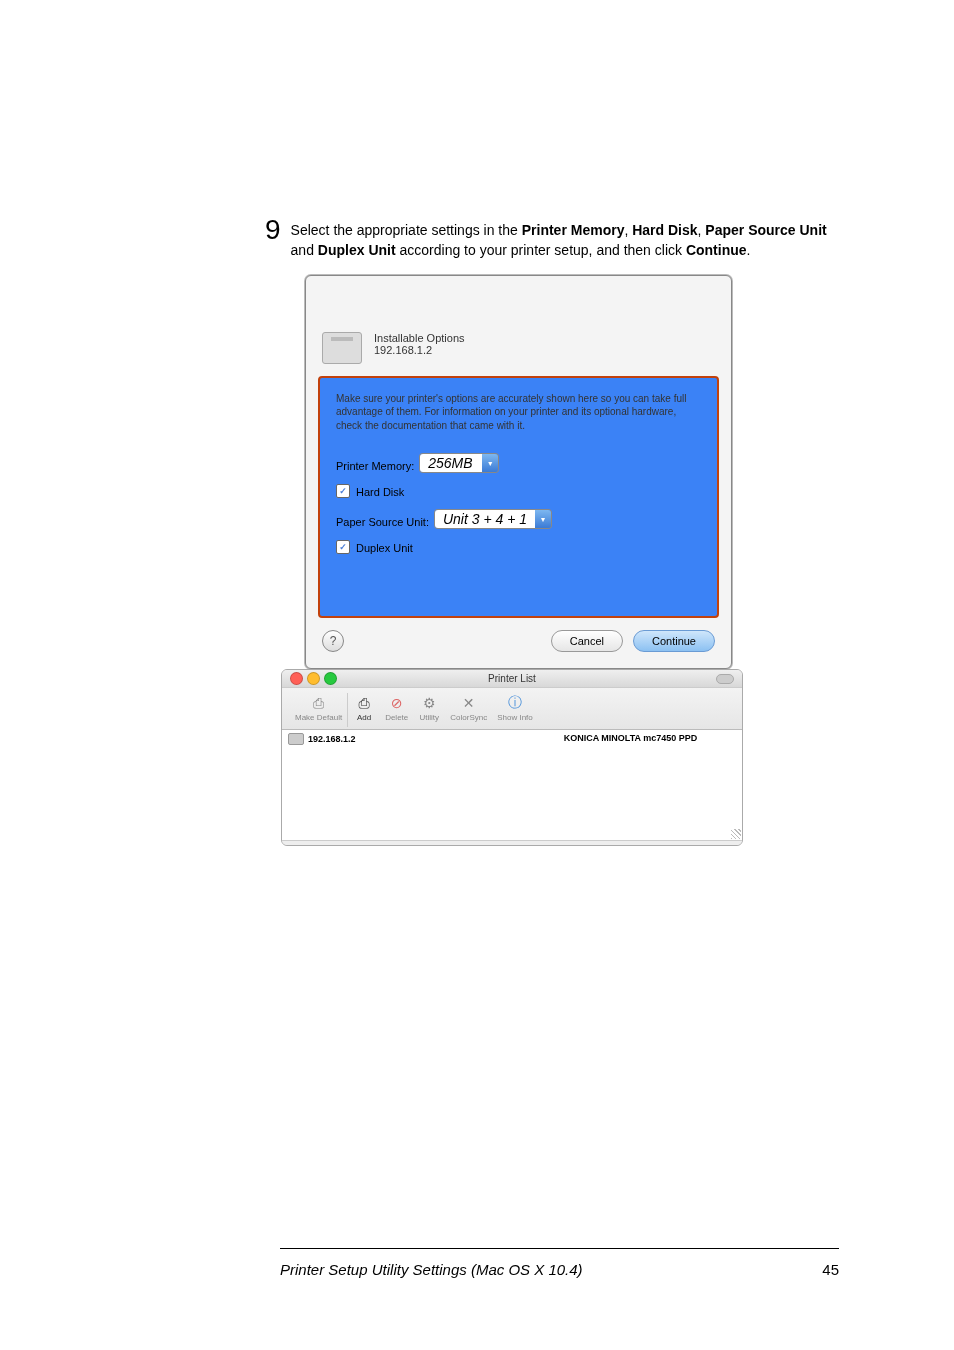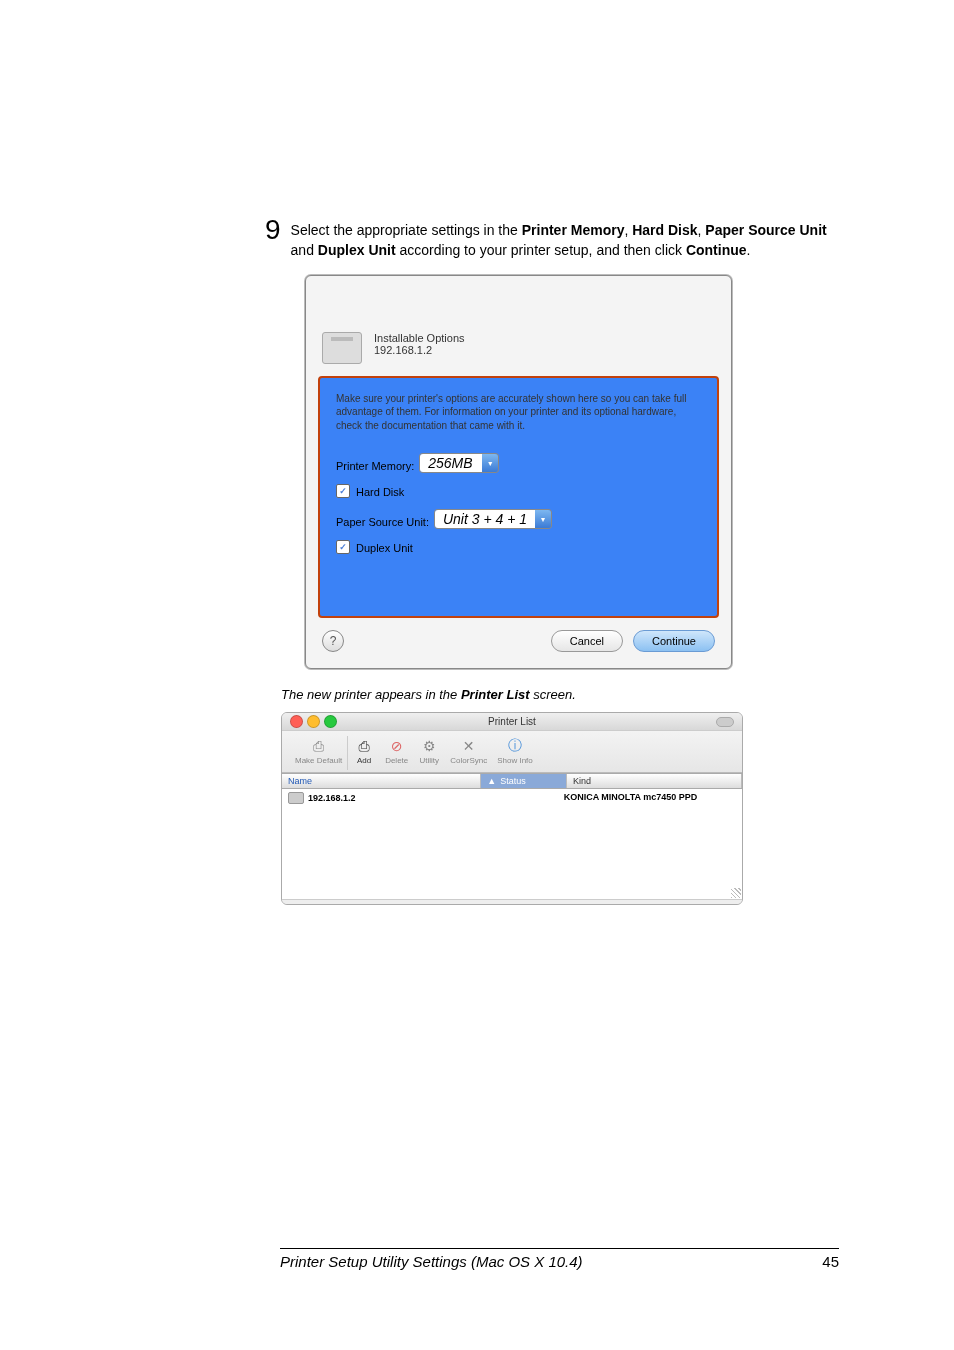--- a/index.html
+++ b/index.html
@@ -284,25 +284,25 @@
     .resize-corner{
       position:absolute;
       right:1px;
       bottom:1px;
       width:10px;
       height:10px;
       background: repeating-linear-gradient(45deg,#bbb,#bbb 1px,transparent 1px,transparent 3px);
     }
     .footer {
       position: absolute;
-      bottom: 80px;
+      bottom: 72px;
       left: 280px;
       right: 115px;
       border-top: 1px solid #000;
-      padding-top: 4px;
+      padding-top: 12px;
       display: flex;
       justify-content: space-between;
       font-size: 15px;
       font-style: italic;
     }
     .footer .pn {
       font-style: normal;
     }
   </style>
 </head>
@@ -354,23 +354,20 @@
       </div>
     </div>
     <div class="dialog-footer">
       <span class="help-btn">?</span>
       <span style="flex:1"></span>
       <span class="mac-btn normal">Cancel</span>
       <span class="mac-btn default">Continue</span>
     </div>
   </div>
 
-  <div class="caption">
-    <span>The new printer appears in the </span><b>Printer List</b><span> screen.</span>
-  </div>
 
   <div class="list-window">
     <div class="titlebar">
       <div class="traffic">
         <span class="tl r"></span>
         <span class="tl y"></span>
         <span class="tl g"></span>
       </div>
       <div class="title-center">Printer List</div>
       <div class="pill"></div>
@@ -394,28 +391,20 @@
         <div>Utility</div>
       </div>
       <div class="tb-item">
         <div class="tb-icon">✕</div>
         <div>ColorSync</div>
       </div>
       <div class="tb-item">
         <div class="tb-icon" style="color:#4a90d9">ⓘ</div>
         <div>Show Info</div>
       </div>
-    </div>
-    <div class="cols-header">
-      <div class="col-h name">Name</div>
-      <div class="col-h status">
-        <span>▲</span>
-        <span>Status</span>
-      </div>
-      <div class="col-h kind">Kind</div>
     </div>
     <div class="list-area">
       <div class="list-row">
         <div class="c1">
             <span class="printer-dot"></span>
             <span>192.168.1.2</span>
           </div>
         <div class="c2"></div>
         <div class="c3">KONICA MINOLTA mc7450 PPD</div>
       </div>

